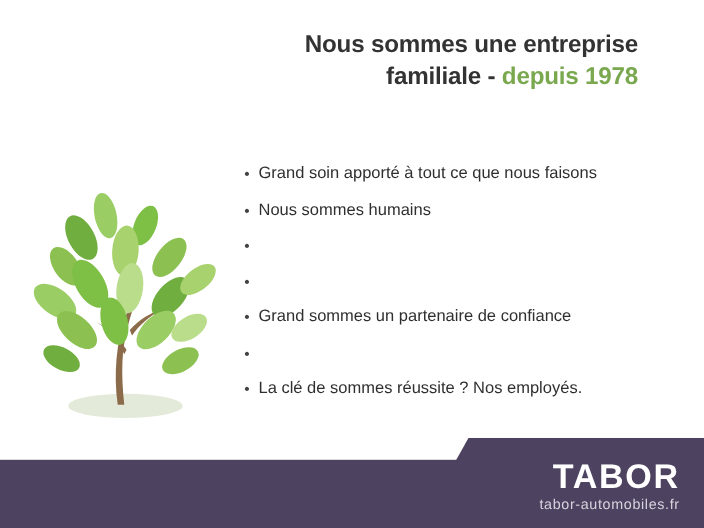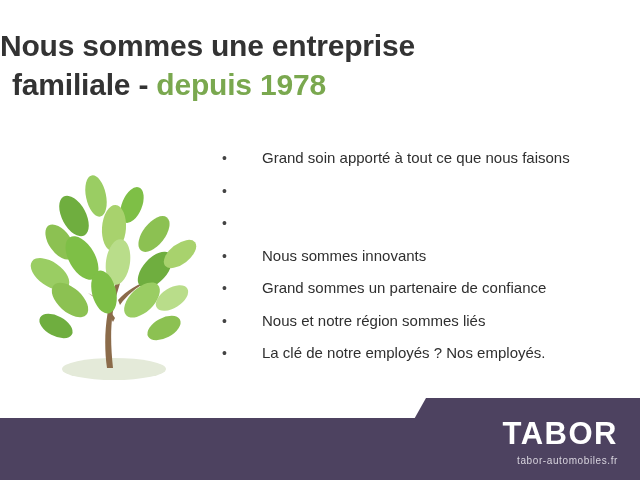--- a/index.html
+++ b/index.html
@@ -20,23 +20,23 @@
     background: #ffffff;
     overflow: hidden;
   }
 
   
   .heading {
     position: absolute;
     top: 26px;
     left: 0;
     width: 580px;
-    text-align: left;
+    text-align: right;
     line-height: 1.30;
-    font-size: 30px;
+    font-size: 22px;
     font-weight: bold;
     color: #333333;
     letter-spacing: -0.2px;
   }
   .heading .line1 { display: block; }
   .heading .line2 { display: block; margin-left: 12px; }
   .accent {
     color: #7aa84f;
   }
 
@@ -57,21 +57,20 @@
     flex: 0 0 13px;
     font-size: 14px;
     line-height: 20px;
     color: #444444;
   }
   .bullet-text {
     font-size: 15px;
     line-height: 20px;
     color: #2f2f2f;
     white-space: nowrap;
-    margin-left: 27px;
   }
 
   
   .tree-wrap {
     position: absolute;
     left: 14px;
     top: 150px;
     width: 200px;
     height: 240px;
   }
@@ -104,21 +103,21 @@
     font-size: 31px;
     font-weight: bold;
     color: #ffffff;
     letter-spacing: 1.5px;
     line-height: 32px;
   }
   .brand-sub {
     position: absolute;
     right: 22px;
     bottom: 14px;
-    font-size: 10px;
+    font-size: 13px;
     color: #d8d4de;
     letter-spacing: 0.6px;
     z-index: 5;
   }
 </style>
 </head>
 <body>
 
 <div class="slide">
 
@@ -161,39 +160,38 @@
     </svg>
   </div>
 
   <div class="bullets">
     <div class="bullet-row">
       <span class="bullet-dot">•</span>
       <span class="bullet-text">Grand soin apporté à tout ce que nous faisons</span>
     </div>
     <div class="bullet-row">
       <span class="bullet-dot">•</span>
-    </div>
-    <div class="bullet-row">
-      <span class="bullet-dot">•</span>
-    </div>
-    <div class="bullet-row">
-      <span class="bullet-dot">•</span>
-      <span class="bullet-text">Nous sommes innovants</span>
+      <span class="bullet-text">Nous sommes humains</span>
+    </div>
+    <div class="bullet-row">
+      <span class="bullet-dot">•</span>
+    </div>
+    <div class="bullet-row">
+      <span class="bullet-dot">•</span>
     </div>
     <div class="bullet-row">
       <span class="bullet-dot">•</span>
       <span class="bullet-text">Grand sommes un partenaire de confiance</span>
     </div>
     <div class="bullet-row">
       <span class="bullet-dot">•</span>
-      <span class="bullet-text">Nous et notre région sommes liés</span>
-    </div>
-    <div class="bullet-row">
-      <span class="bullet-dot">•</span>
-      <span class="bullet-text">La clé de notre employés ? Nos employés.</span>
+    </div>
+    <div class="bullet-row">
+      <span class="bullet-dot">•</span>
+      <span class="bullet-text">La clé de sommes réussite ? Nos employés.</span>
     </div>
   </div>
 
   <div class="bar-right-shape">
     <svg width="260" height="82" viewBox="0 0 260 82" xmlns="http://www.w3.org/2000/svg">
       <path d="M46 0 L260 0 L260 82 L0 82 Z" fill="#4d4260"></path>
     </svg>
   </div>
   <div class="bar-left"></div>
 

